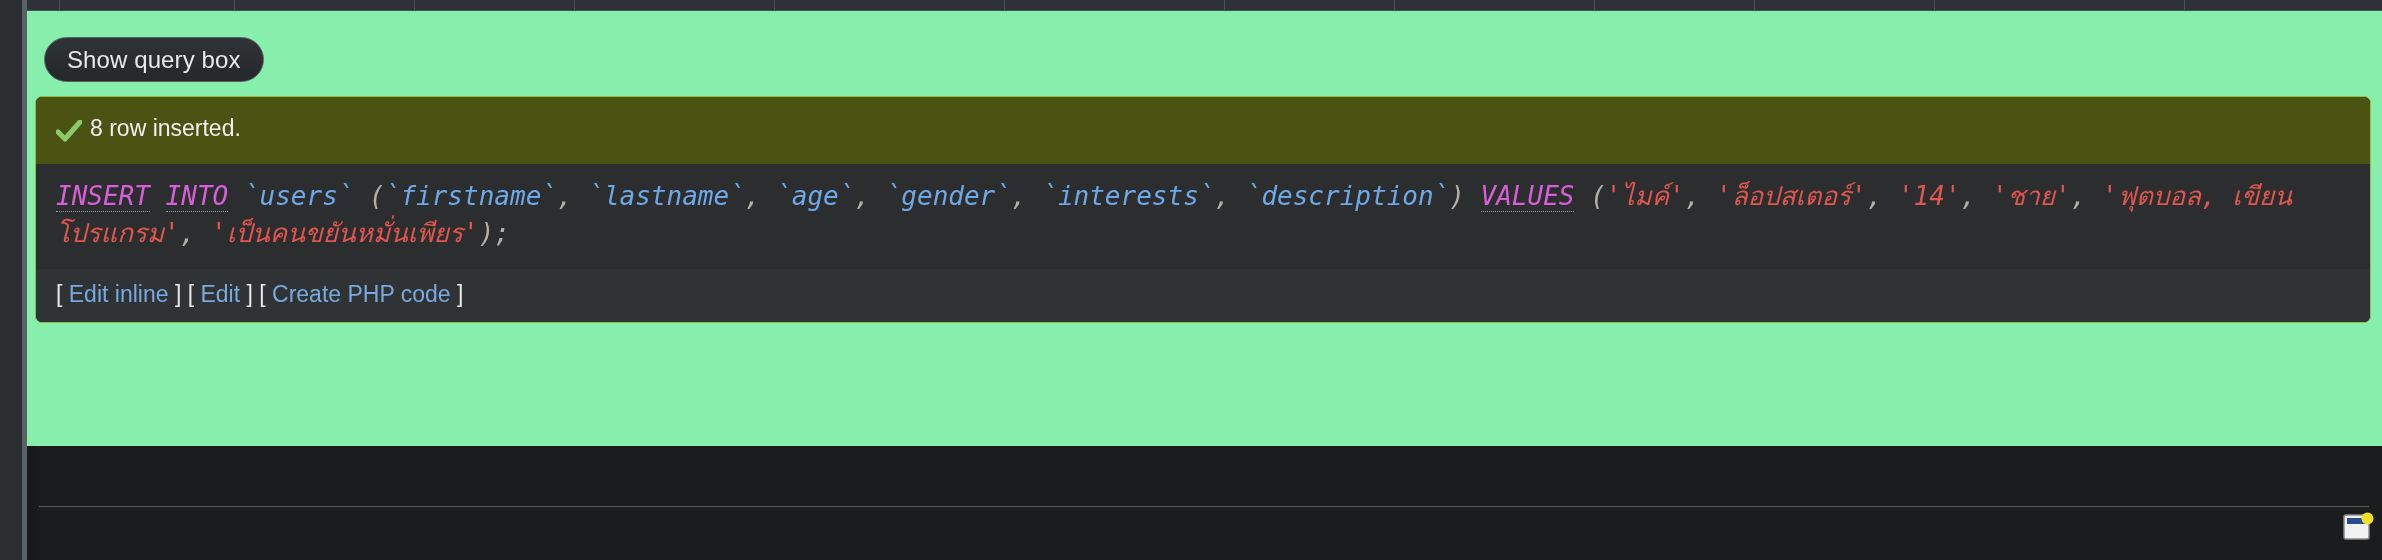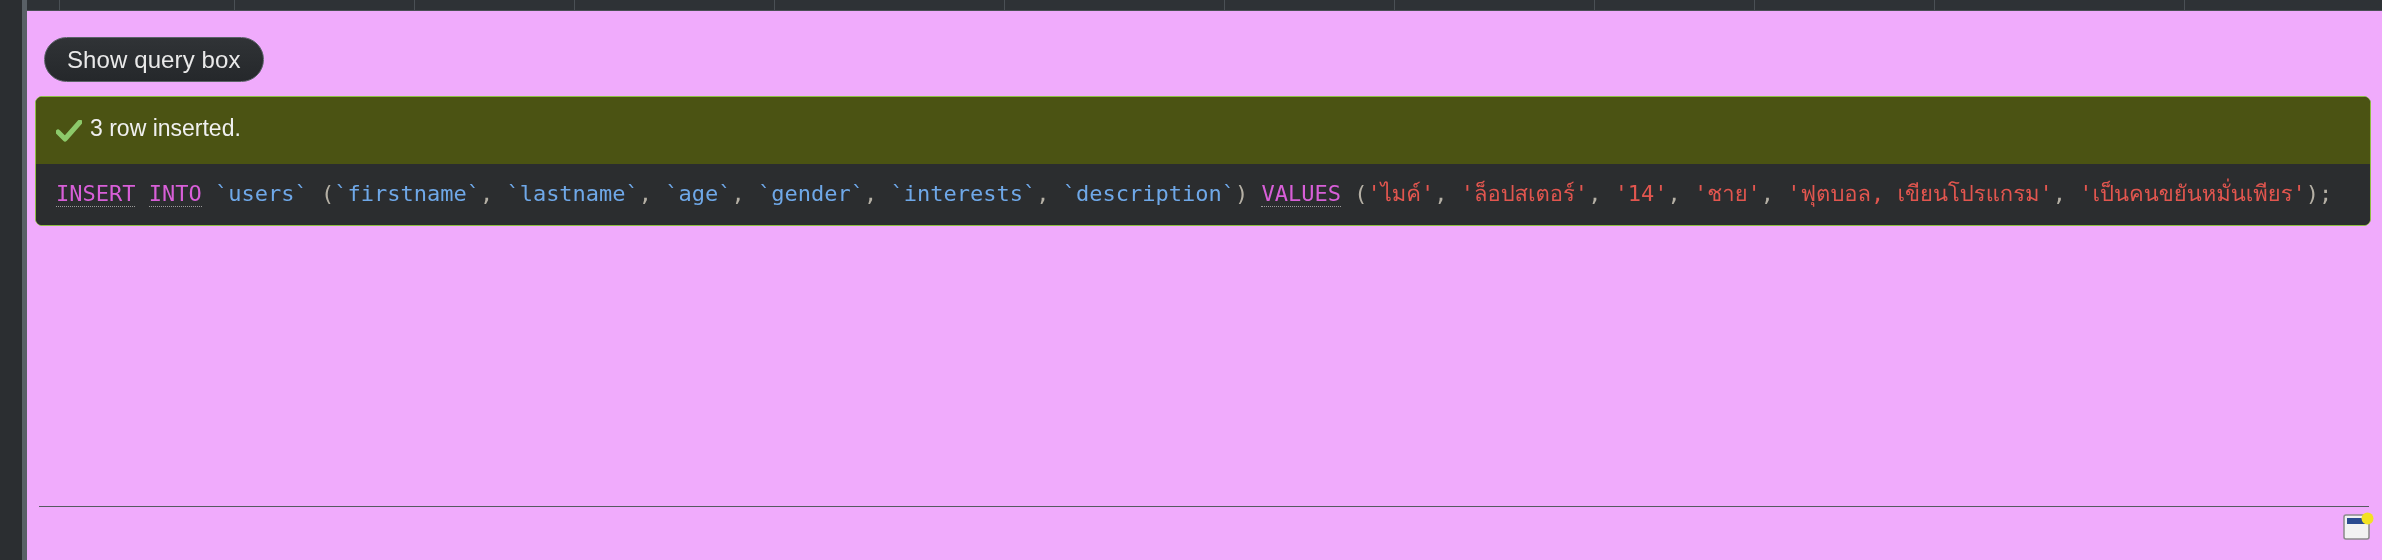--- a/index.html
+++ b/index.html
@@ -48,22 +48,22 @@
     position: absolute;
     left: 27px; top: 11px;
     width: 10px; height: 549px;
     background: #18191b;
   }
 
   
   #main {
     position: absolute;
     left: 27px; top: 11px;
-    width: 2355px; height: 549px;
-    background: #f0abfc;
+    width: 2355px; height: 435px;
+    background: #86efac;
     box-sizing: border-box;
   }
 
   
   #show-query-box-button {
     position: absolute;
     left: 17px; top: 26px;
     height: 45px;
     padding: 0 22px;
     display: flex;
@@ -105,23 +105,24 @@
   #check-icon {
     width: 26px;
     height: 22px;
     margin-right: 8px;
     flex: 0 0 auto;
   }
   #query-row {
     background: #2b2d2f;
     padding: 14px 37px 16px 20px;
     font-family: "DejaVu Sans Mono", "Liberation Mono", monospace;
-    font-size: 22px;
+    font-size: 26px;
     line-height: 1.45;
     word-wrap: break-word;
+    font-style: italic;
   }
   .kw {
     color: #d85fd8;
     border-bottom: 1px dotted #9a9a9a;
   }
   .ident { color: #6fa8e8; }
   .punc  { color: #b5b0a5; }
   .str   { color: #e2564f; }
 
   #links-row {
@@ -185,26 +186,27 @@
 
   <div id="result-box">
 
     <div id="success-banner">
       <div class="success-line">
         <span id="check-icon">
           <svg width="26" height="22" viewBox="0 0 26 22" xmlns="http://www.w3.org/2000/svg">
             <path d="M2 12 L9 19 L24 2" fill="none" stroke="#8cc96a" stroke-width="5" stroke-linecap="round" stroke-linejoin="round"></path>
           </svg>
         </span>
-        <span>3 row inserted.</span>
+        <span>8 row inserted.</span>
       </div>
     </div>
 
     <div id="query-row"><span class="kw">INSERT</span><span class="punc"> </span><span class="kw">INTO</span><span class="punc"> </span><span class="ident">`users`</span><span class="punc"> (</span><span class="ident">`firstname`</span><span class="punc">, </span><span class="ident">`lastname`</span><span class="punc">, </span><span class="ident">`age`</span><span class="punc">, </span><span class="ident">`gender`</span><span class="punc">, </span><span class="ident">`interests`</span><span class="punc">, </span><span class="ident">`description`</span><span class="punc">) </span><span class="kw">VALUES</span><span class="punc"> (</span><span class="str">'ไมค์'</span><span class="punc">, </span><span class="str">'ล็อปสเตอร์'</span><span class="punc">, </span><span class="str">'14'</span><span class="punc">, </span><span class="str">'ชาย'</span><span class="punc">, </span><span class="str">'ฟุตบอล, เขียนโปรแกรม'</span><span class="punc">, </span><span class="str">'เป็นคนขยันหมั่นเพียร'</span><span class="punc">);</span></div>
 
+    <div id="links-row"><span class="bracket">[ </span><a>Edit inline</a><span class="bracket"> ] </span><span class="bracket">[ </span><a>Edit</a><span class="bracket"> ] </span><span class="bracket">[ </span><a>Create PHP code</a><span class="bracket"> ]</span></div>
 
   </div>
 
   <div id="bottom-divider"></div>
 
   <div id="console-toggle">
     <svg width="32" height="32" viewBox="0 0 32 32" xmlns="http://www.w3.org/2000/svg">
       <rect x="2" y="4" width="25" height="24" rx="2" fill="#f2f2f2" stroke="#8a8a8a" stroke-width="1.5"></rect>
       <rect x="5" y="7" width="19" height="6" fill="#2b4b8f"></rect>
       <circle cx="25.5" cy="7.5" r="6" fill="#f2e122"></circle>

